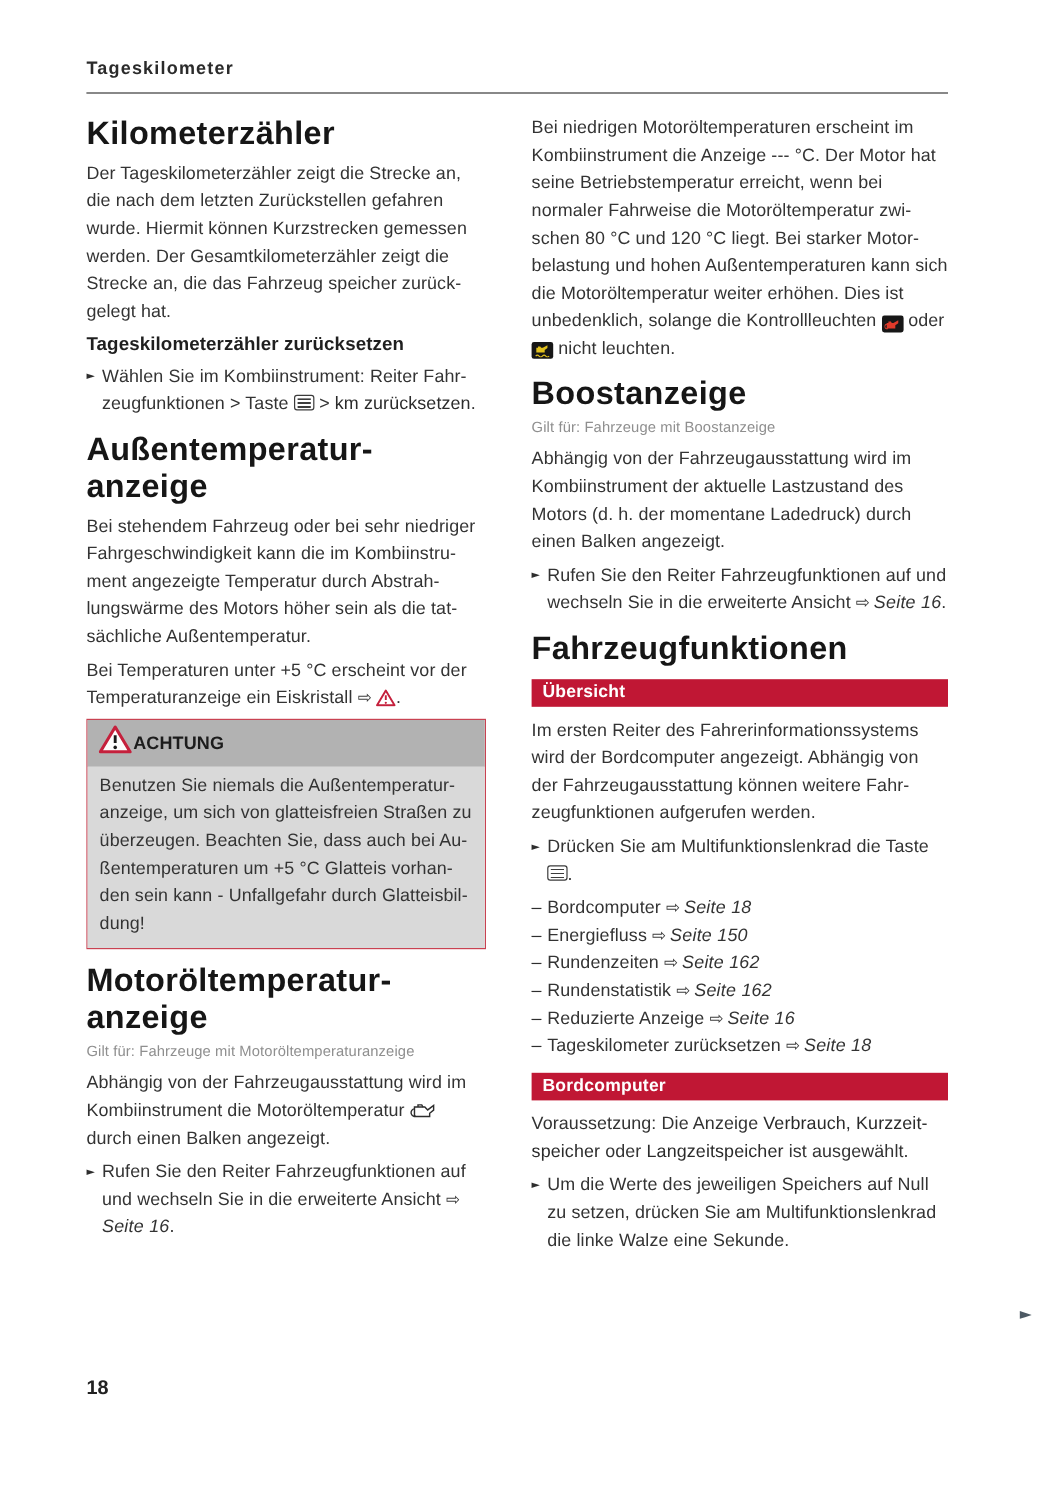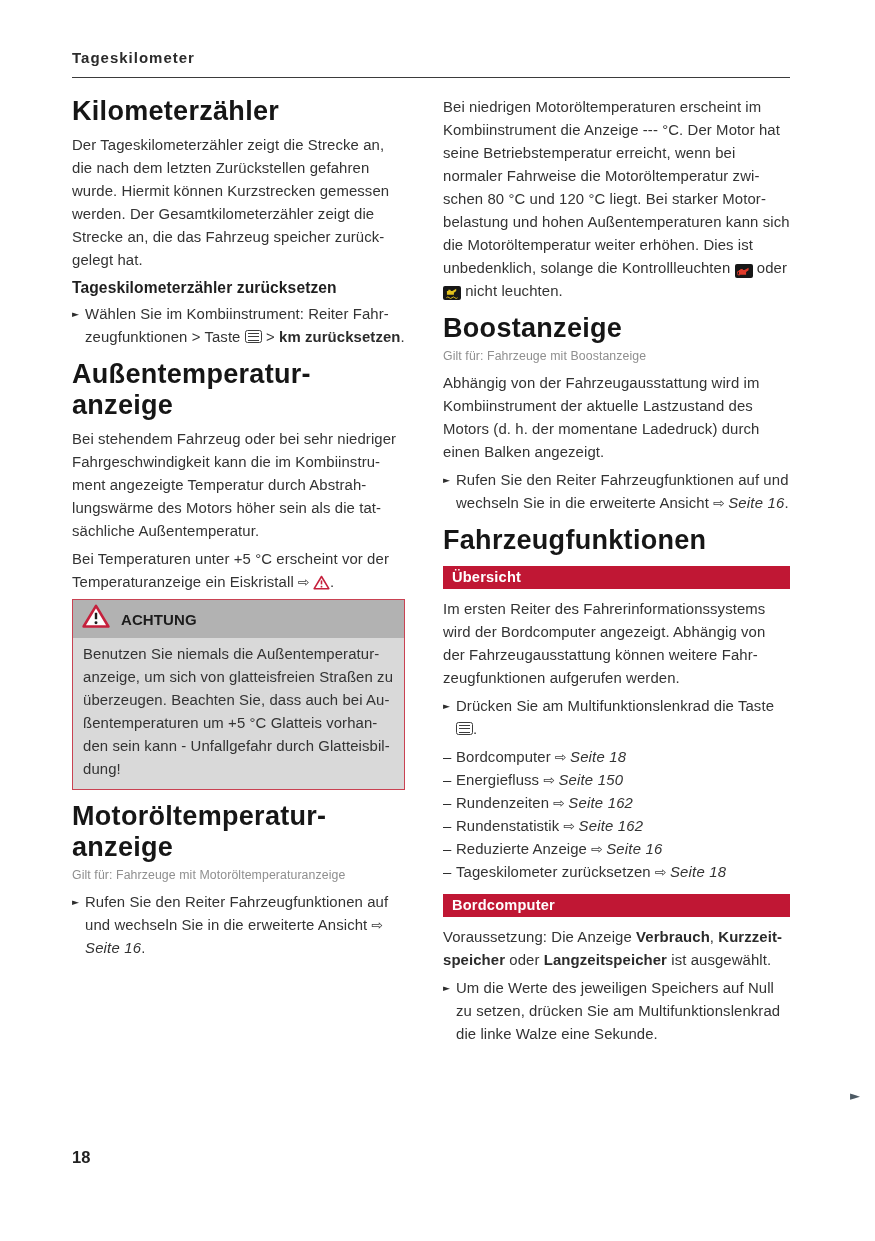--- a/index.html
+++ b/index.html
@@ -23,25 +23,25 @@
   .validfor{font-size:12.3px;line-height:15px;color:#8f8f8f;margin:-2px 0 8px;letter-spacing:0.1px;}
   .bullet{position:relative;padding-left:13px;margin:0 0 5px;}
   .bmark{position:absolute;left:0;top:0;font-size:9px;line-height:23px;color:#2e2e2e;
     font-family:"DejaVu Sans",sans-serif;}
   .dashlist{margin:0 0 6px;}
   .ditem{position:relative;padding-left:13px;}
   .dmark{position:absolute;left:0;top:0;color:#2e2e2e;}
   .banner{background:var(--red);color:#fff;font-weight:700;font-size:14.6px;line-height:16px;
     padding:3px 9px 4px;margin:10px 0 9px;letter-spacing:0.2px;}
   .warnbox{border:1.6px solid #c94252;margin:3px 0 11px;}
-  .warnhead{background:#b2b2b2;display:flex;align-items:center;gap:11px;
+  .warnhead{background:#b2b2b2;display:flex;align-items:center;gap:1px;
     padding:4px 9px;font-weight:700;font-size:15px;color:#1c1c1c;}
   .warnbody{background:#d9d9d9;padding:5px 10px 8px;}
   .warnbody p{margin:0;}
-  b{font-weight:700;color:#2b2b2b;}
+  b{font-weight:400;color:#2b2b2b;}
   i{font-style:italic;}
   .arr{font-family:"DejaVu Sans",sans-serif;font-style:normal;color:#3a3a3a;font-size:14px;}
   .pref i{letter-spacing:0.2px;}
   .circ4{display:inline-flex;width:14px;height:14px;border:1.4px solid #c5203c;border-radius:50%;
     color:#c5203c;font-size:10px;font-weight:500;line-height:1;align-items:center;justify-content:center;
     vertical-align:-2.5px;}
   .mkey{display:inline-block;width:15px;height:11px;border:1.3px solid #3c3c3c;border-radius:2.5px;
     vertical-align:-1px;position:relative;background:#fff;}
   .mkey::before{content:"";position:absolute;left:2px;right:2px;top:2px;bottom:1.5px;
     background:repeating-linear-gradient(to bottom,#3c3c3c 0 1.2px,transparent 1.2px 3.3px);}
@@ -90,20 +90,27 @@
           </div>
           <div class="warnbody">
             <p>Benutzen Sie niemals die Außentemperatur­anzeige, um sich von glatteisfreien Straßen zu überzeugen. Beachten Sie, dass auch bei Au­ßentemperaturen um +5 °C Glatteis vorhan­den sein kann - Unfallgefahr durch Glatteisbil­dung!</p>
           </div>
         </div>
       </div>
 
       <div>
         <div class="h1">Motoröltemperatur-anzeige</div>
         <div class="validfor">Gilt für: Fahrzeuge mit Motoröltemperaturanzeige</div>
+        <p>Abhängig von der Fahrzeugausstattung wird im Kombiinstrument die Motoröltemperatur <span><svg class="oilcan" viewBox="0 0 24 14" width="22" height="13">
+                <g fill="none" stroke="#2e2e2e" stroke-width="1.3">
+                  <path d="M8 3.8 V1.8 h3.4 l1.2 2"></path>
+                  <path d="M4.8 3.8 h9.4 l2.6 2.6 5.4 -4 v4.2 l-3.6 2.8 v3 H4.8 Z"></path>
+                  <path d="M4.8 5.4 a3.4 3.4 0 1 0 1.4 6.6"></path>
+                </g>
+              </svg></span> durch einen Balken angezeigt.</p>
         <div class="bullet">
           <span class="bmark">►</span>
           <span>Rufen Sie den Reiter Fahrzeugfunktionen auf und wechseln Sie in die erweiterte Ansicht <span class="pref"><span class="arr">⇨</span><i> Seite 16</i></span>.</span>
         </div>
       </div>
     </div>
 
     <div class="col-r">
       <p>Bei niedrigen Motoröltemperaturen erscheint im Kombiinstrument die Anzeige --- °C. Der Motor hat seine Betriebstemperatur erreicht, wenn bei normaler Fahrweise die Motoröltemperatur zwi­schen 80 °C und 120 °C liegt. Bei starker Motor­belastung und hohen Außentemperaturen kann sich die Motoröltemperatur weiter erhöhen. Dies ist unbedenklich, solange die Kontrollleuchten <span><span class="oilbox">
               <svg viewBox="0 0 16 10" width="14" height="9">

